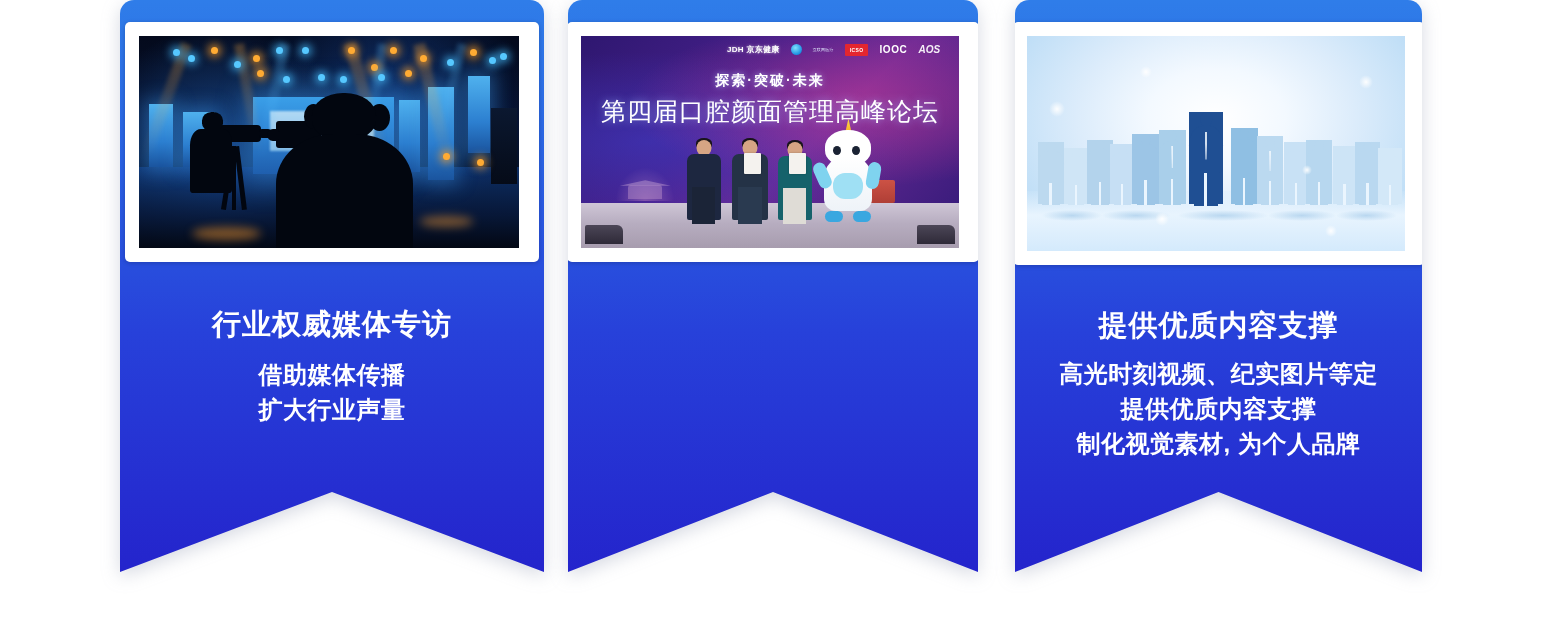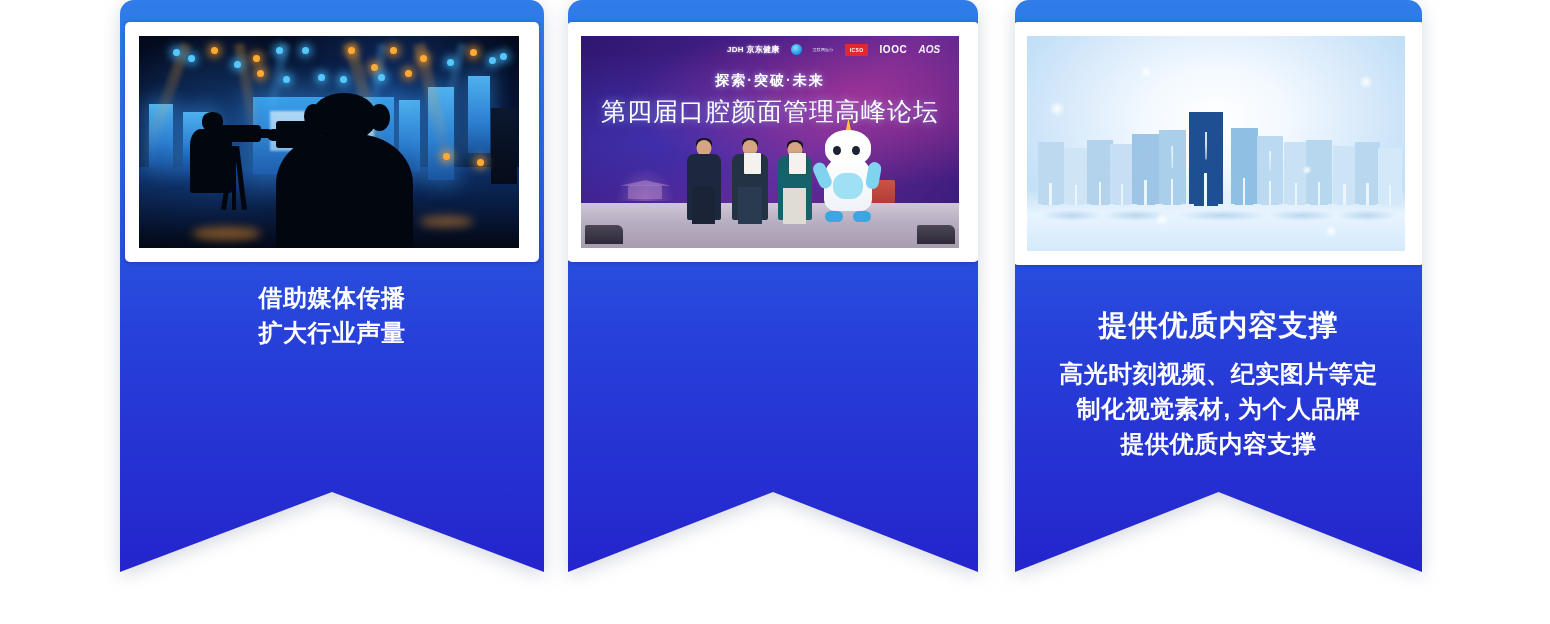--- a/index.html
+++ b/index.html
@@ -450,20 +450,21 @@
           <div class="sil main-ear-r"></div>
           <div class="sil main-head"></div>
           <div class="sil main-body"></div>
 
           <div class="glow-floor" style="left:14%;bottom:4%;width:18%;height:6%;background:#e08a2a;"></div>
           <div class="glow-floor" style="left:74%;bottom:10%;width:14%;height:5%;background:#d98a33;"></div>
         </div>
       </div>
 
       <div class="text-block">
+        <div class="card-title">行业权威媒体专访</div>
         <div class="card-desc">
           <span class="desc-line">借助媒体传播</span>
           <span class="desc-line">扩大行业声量</span>
         </div>
       </div>
 
     </div>
   </div>
 
   <div class="ribbon-card card-2">
@@ -625,21 +626,21 @@
           <div class="sparkle" style="left:73%;top:60%;width:10px;height:10px;"></div>
           <div class="sparkle" style="left:34%;top:82%;width:14px;height:14px;"></div>
           <div class="sparkle" style="left:79%;top:88%;width:12px;height:12px;"></div>
         </div>
       </div>
 
       <div class="text-block">
         <div class="card-title">提供优质内容支撑</div>
         <div class="card-desc">
           <span class="desc-line">高光时刻视频、纪实图片等定</span>
+          <span class="desc-line">提供优质内容支撑</span>
           <span class="desc-line">制化视觉素材, 为个人品牌</span>
-          <span class="desc-line">提供优质内容支撑</span>
         </div>
       </div>
 
     </div>
   </div>
 
 </div>
 
 </body></html>

